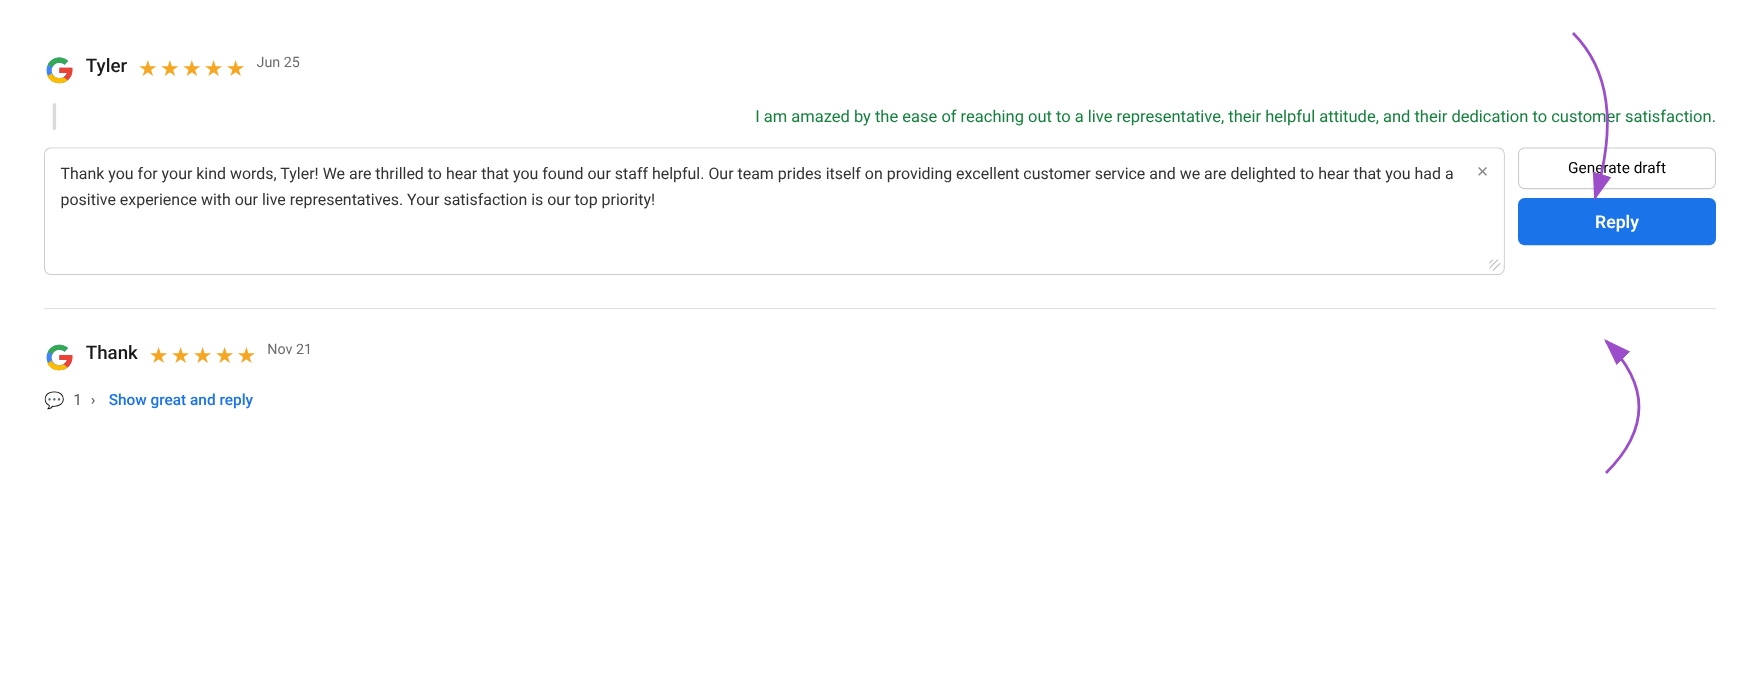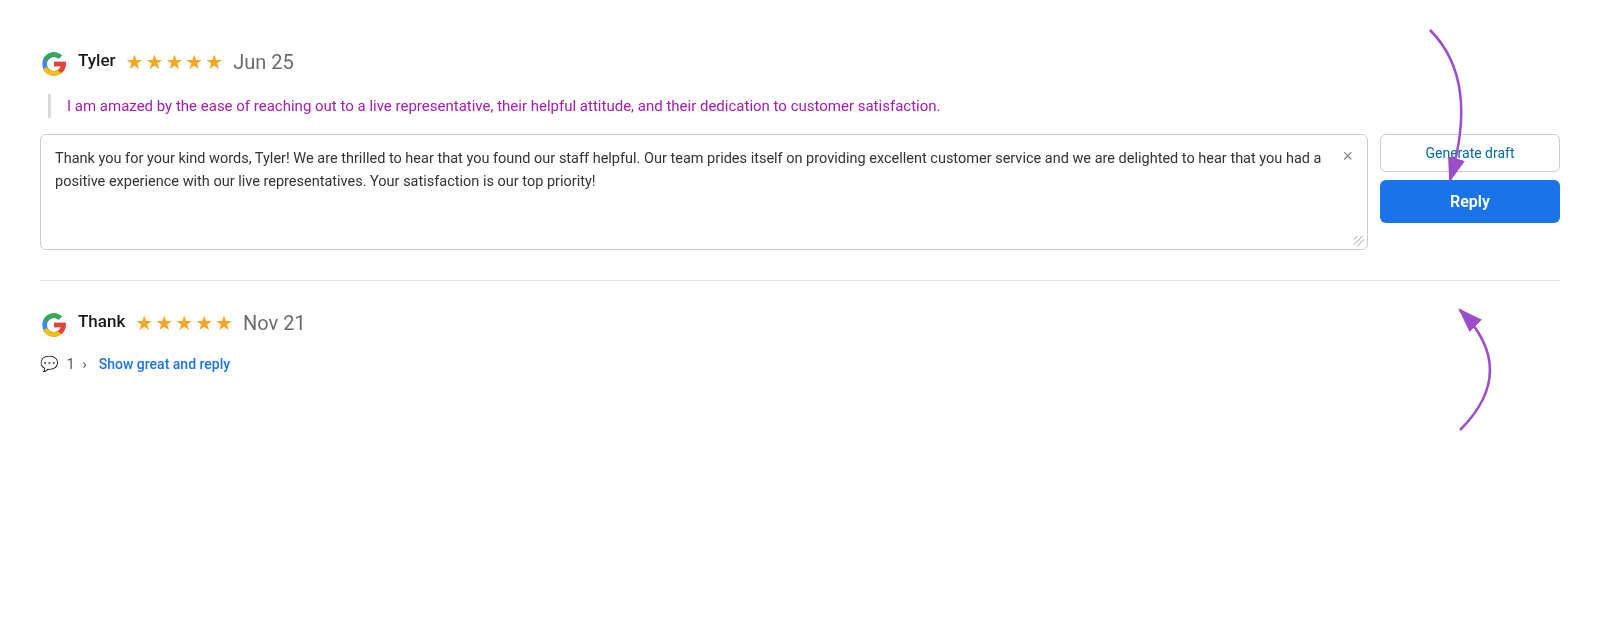--- a/index.html
+++ b/index.html
@@ -38,35 +38,36 @@
       display: flex;
       gap: 2px;
     }
 
     .star {
       color: #f5a623;
       font-size: 20px;
     }
 
     .review-date {
-      font-size: 20px;
+      font-size: 13px;
       color: #6b6b6b;
     }
 
     .review-quote {
       border-left: 3px solid #dadada;
       padding-left: 16px;
       margin-left: 8px;
       margin-bottom: 16px;
     }
 
     .review-text {
       font-size: 15px;
-      color: #a21caf;
+      color: #15803d;
       line-height: 1.6;
+      text-align: right;
     }
 
     .reply-area {
       display: flex;
       gap: 12px;
       align-items: flex-start;
       margin-top: 8px;
     }
 
     .reply-textarea-container {
@@ -144,21 +145,21 @@
       gap: 8px;
       min-width: 180px;
     }
 
     .generate-draft-btn {
       background: #fff;
       border: 1px solid #ccc;
       border-radius: 6px;
       padding: 10px 20px;
       font-size: 14px;
-      color: #0369a1;
+      color: #000000;
       cursor: pointer;
       font-family: inherit;
       text-align: center;
       white-space: nowrap;
     }
 
     .reply-btn {
       background: #1a73e8;
       border: none;
       border-radius: 6px;

